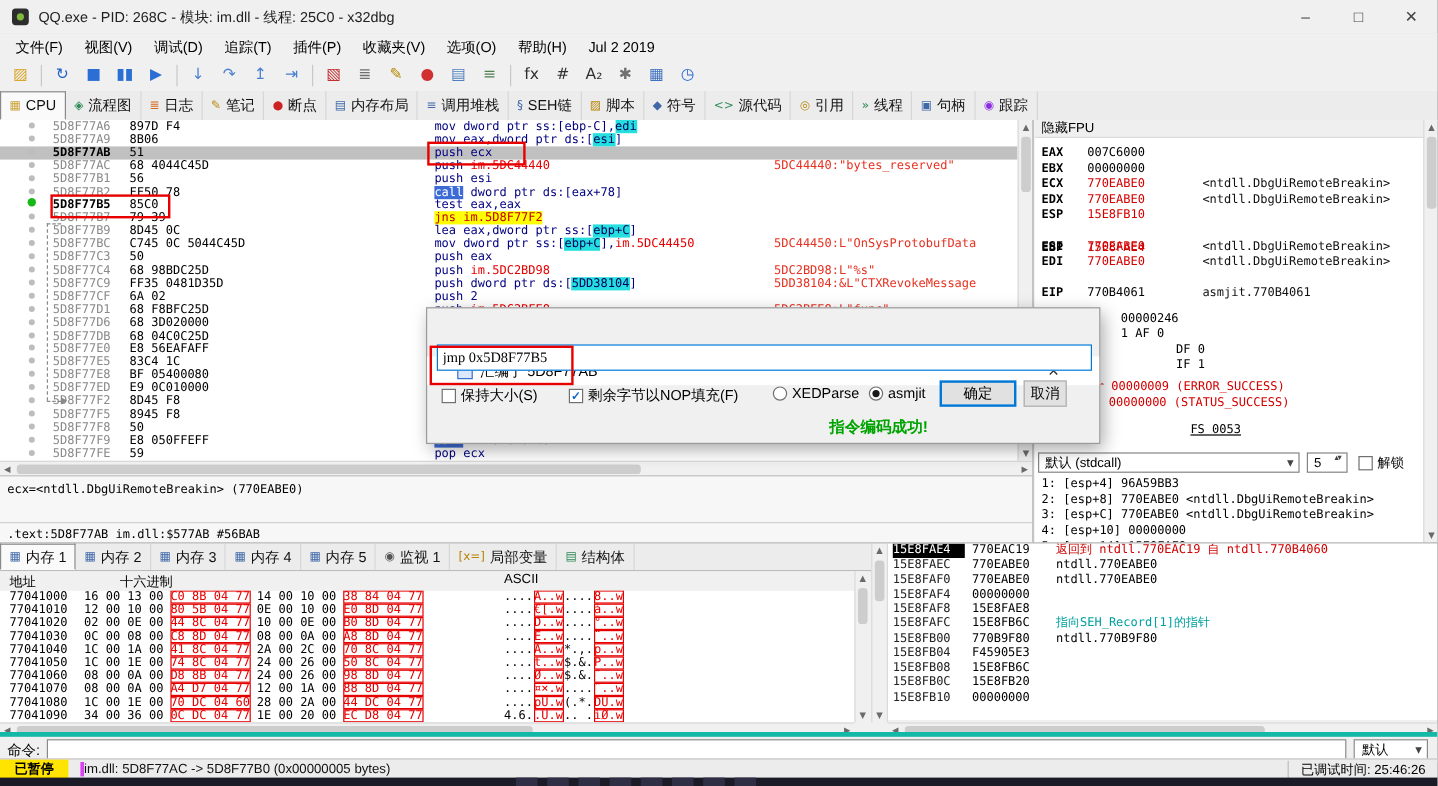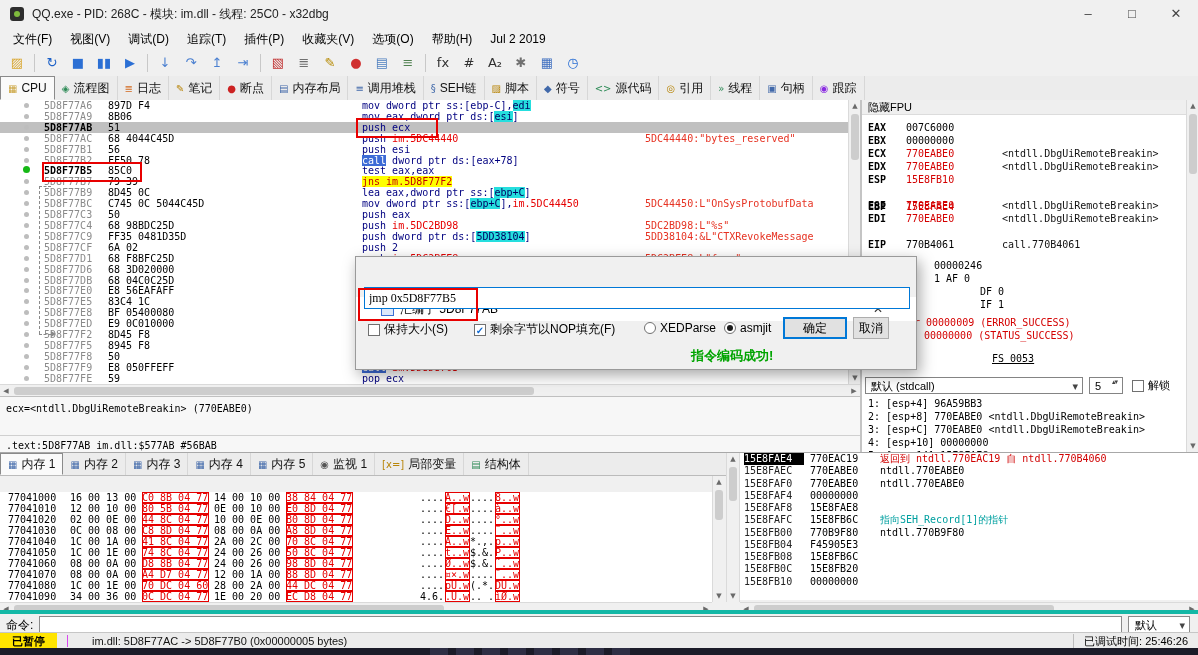--- a/index.html
+++ b/index.html
@@ -115,21 +115,21 @@
   
   #cmdbar{position:absolute;left:0;top:610px;width:1198px;height:22px;background:#f0f0f0;border-top:4px solid #14b8a6;
           display:flex;align-items:center;}
   #cmdlabel{margin:0 6px;}
   #cmdinput{flex:1;height:16px;border:1px solid #8a8a8a;background:#fff;font-family:"DejaVu Sans Mono",monospace;font-size:11px;padding:0 3px;}
   #cmddrop{position:relative;width:62px;height:18px;background:#fff;border:1px solid #8a8a8a;margin:0 8px 0 6px;line-height:17px;padding-left:6px;box-sizing:border-box;font-size:11px;}
   #cmddrop::after{content:"▾";position:absolute;right:4px;top:0;color:#444;}
   #statusbar{position:absolute;left:0;top:632px;width:1198px;height:16px;background:#ececec;border-top:1px solid #c6c6c6;
              display:flex;align-items:center;font-size:11px;}
   #statebadge{background:#ffe400;font-weight:bold;padding:0 12px;height:16px;line-height:16px;}
-  #statusmsg{margin-left:10px;padding-left:24px;border-left:1px solid #d946ef;color:#111;}
+  #statusmsg{margin-left:10px;padding-left:0;border-left:3px solid #d946ef;color:#111;}
   #statustime{margin-left:auto;margin-right:10px;padding-left:10px;border-left:1px solid #bdbdbd;}
   #taskstrip{position:absolute;left:0;top:648px;width:1198px;height:7px;background:#1b1b28;display:flex;gap:8px;padding-left:430px;}
   .tsq{width:18px;height:7px;background:#2e2e44;}
 
   
   #dialog{position:absolute;left:355px;top:256px;width:560px;height:112px;background:#f0f0f0;border:1px solid #9a9a9a;
           box-shadow:3px 5px 14px rgba(0,0,0,.35);z-index:30;}
   #dlgtitle{height:24px;background:#ffffff;display:flex;align-items:center;padding:0 25px;font-size:12px;margin-top:40px;}
   #dlgicon{width:11px;height:11px;border:1px solid #3b6fd4;background:#dce8fb;margin-right:6px;}
   #dlgclose{margin-left:auto;width:26px;text-align:center;color:#333;font-size:12px;}
@@ -333,21 +333,21 @@
       </div>
     </div>
   <div class="rrow" style="top: 22px;"><span class="rname">EAX</span><span class="rval">007C6000</span><span class="rcmt"></span></div>
       <div class="rrow" style="top: 35px;"><span class="rname">EBX</span><span class="rval">00000000</span><span class="rcmt"></span></div>
       <div class="rrow" style="top: 48px;"><span class="rname">ECX</span><span class="rval chg">770EABE0</span><span class="rcmt">&lt;ntdll.DbgUiRemoteBreakin&gt;</span></div>
       <div class="rrow" style="top: 61px;"><span class="rname">EDX</span><span class="rval chg">770EABE0</span><span class="rcmt">&lt;ntdll.DbgUiRemoteBreakin&gt;</span></div>
       <div class="rrow" style="top: 74px;"><span class="rname">ESP</span><span class="rval chg">15E8FB10</span><span class="rcmt"></span></div>
       <div class="rrow" style="top: 101px;"><span class="rname">EBP</span><span class="rval chg">15E8FAE4</span><span class="rcmt"></span></div>
       <div class="rrow" style="top: 100px;"><span class="rname">ESI</span><span class="rval chg">770EABE0</span><span class="rcmt">&lt;ntdll.DbgUiRemoteBreakin&gt;</span></div>
       <div class="rrow" style="top: 113px;"><span class="rname">EDI</span><span class="rval chg">770EABE0</span><span class="rcmt">&lt;ntdll.DbgUiRemoteBreakin&gt;</span></div>
-      <div class="rrow" style="top: 139px;"><span class="rname">EIP</span><span class="rval">770B4061</span><span class="rcmt">call.770B4061</span></div>
+      <div class="rrow" style="top: 139px;"><span class="rname">EIP</span><span class="rval">770B4061</span><span class="rcmt">asmjit.770B4061</span></div>
       <div class="rfrag" style="left: 72px; top: 160px;">00000246</div>
       <div class="rfrag" style="left: 72px; top: 173px;">1  AF 0</div>
       <div class="rfrag" style="left: 118px; top: 186px;">DF 0</div>
       <div class="rfrag" style="left: 118px; top: 199px;">IF 1</div>
       <div class="rfrag red" style="left: 52px; top: 217px;">r 00000009 (ERROR_SUCCESS)</div>
       <div class="rfrag red" style="left: 62px; top: 230px;">00000000 (STATUS_SUCCESS)</div>
       <div class="rfrag" style="left: 130px; top: 253px; text-decoration: underline;">FS 0053</div>
       <div class="argrow" style="top: 298px;">1: [esp+4] 96A59BB3</div>
       <div class="argrow" style="top: 311px;">2: [esp+8] 770EABE0 &lt;ntdll.DbgUiRemoteBreakin&gt;</div>
       <div class="argrow" style="top: 324px;">3: [esp+C] 770EABE0 &lt;ntdll.DbgUiRemoteBreakin&gt;</div>
@@ -388,20 +388,25 @@
       </div>
       <div class="tab">
         <span class="tabicon" style="color: rgb(184, 134, 11);">[x=]</span>
         <span class="tablabel">局部变量</span>
       </div>
       <div class="tab">
         <span class="tabicon" style="color: rgb(46, 139, 87);">▤</span>
         <span class="tablabel">结构体</span>
       </div>
     </div>
+  <div id="dumphead">
+    <span id="dh-addr">地址</span>
+    <span id="dh-hex">十六进制</span>
+    <span id="dh-ascii">ASCII</span>
+  </div>
   <div id="dumprows">
       <div class="mrow"><span class="maddr">77041000</span><span class="mg">16 00 13 00</span><span class="mg red">C0 8B 04 77</span><span class="mg">14 00 10 00</span><span class="mg red">38 84 04 77</span><span class="mascii"><span class="ma">....</span><span class="ma red">À..w</span><span class="ma">....</span><span class="ma red">8..w</span></span></div>
       <div class="mrow"><span class="maddr">77041010</span><span class="mg">12 00 10 00</span><span class="mg red">80 5B 04 77</span><span class="mg">0E 00 10 00</span><span class="mg red">E0 8D 04 77</span><span class="mascii"><span class="ma">....</span><span class="ma red">€[.w</span><span class="ma">....</span><span class="ma red">à..w</span></span></div>
       <div class="mrow"><span class="maddr">77041020</span><span class="mg">02 00 0E 00</span><span class="mg red">44 8C 04 77</span><span class="mg">10 00 0E 00</span><span class="mg red">B0 8D 04 77</span><span class="mascii"><span class="ma">....</span><span class="ma red">D..w</span><span class="ma">....</span><span class="ma red">°..w</span></span></div>
       <div class="mrow"><span class="maddr">77041030</span><span class="mg">0C 00 08 00</span><span class="mg red">C8 8D 04 77</span><span class="mg">08 00 0A 00</span><span class="mg red">A8 8D 04 77</span><span class="mascii"><span class="ma">....</span><span class="ma red">È..w</span><span class="ma">....</span><span class="ma red">¨..w</span></span></div>
       <div class="mrow"><span class="maddr">77041040</span><span class="mg">1C 00 1A 00</span><span class="mg red">41 8C 04 77</span><span class="mg">2A 00 2C 00</span><span class="mg red">70 8C 04 77</span><span class="mascii"><span class="ma">....</span><span class="ma red">A..w</span><span class="ma">*.,.</span><span class="ma red">p..w</span></span></div>
       <div class="mrow"><span class="maddr">77041050</span><span class="mg">1C 00 1E 00</span><span class="mg red">74 8C 04 77</span><span class="mg">24 00 26 00</span><span class="mg red">50 8C 04 77</span><span class="mascii"><span class="ma">....</span><span class="ma red">t..w</span><span class="ma">$.&amp;.</span><span class="ma red">P..w</span></span></div>
       <div class="mrow"><span class="maddr">77041060</span><span class="mg">08 00 0A 00</span><span class="mg red">D8 8B 04 77</span><span class="mg">24 00 26 00</span><span class="mg red">98 8D 04 77</span><span class="mascii"><span class="ma">....</span><span class="ma red">Ø..w</span><span class="ma">$.&amp;.</span><span class="ma red">˜..w</span></span></div>
       <div class="mrow"><span class="maddr">77041070</span><span class="mg">08 00 0A 00</span><span class="mg red">A4 D7 04 77</span><span class="mg">12 00 1A 00</span><span class="mg red">88 8D 04 77</span><span class="mascii"><span class="ma">....</span><span class="ma red">¤×.w</span><span class="ma">....</span><span class="ma red">ˆ..w</span></span></div>
       <div class="mrow"><span class="maddr">77041080</span><span class="mg">1C 00 1E 00</span><span class="mg red">70 DC 04 60</span><span class="mg">28 00 2A 00</span><span class="mg red">44 DC 04 77</span><span class="mascii"><span class="ma">....</span><span class="ma red">pÜ.w</span><span class="ma">(.*.</span><span class="ma red">DÜ.w</span></span></div>

